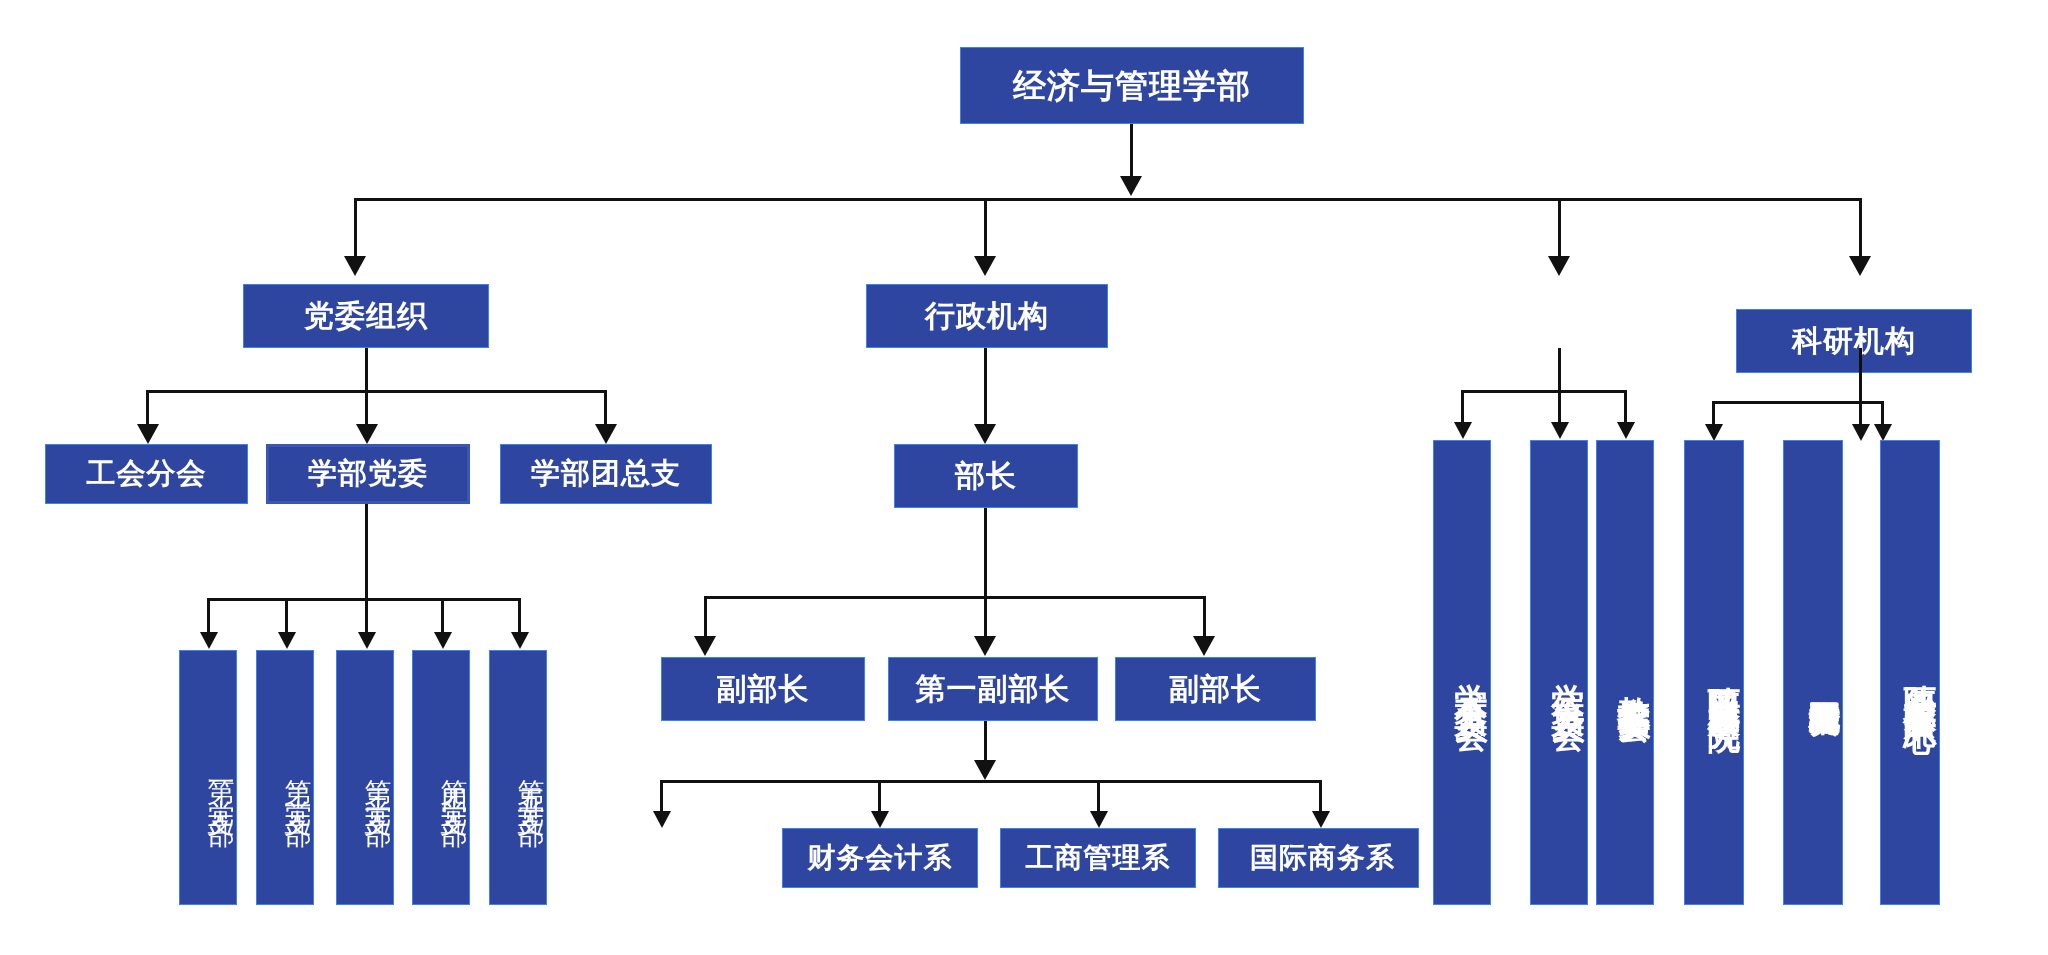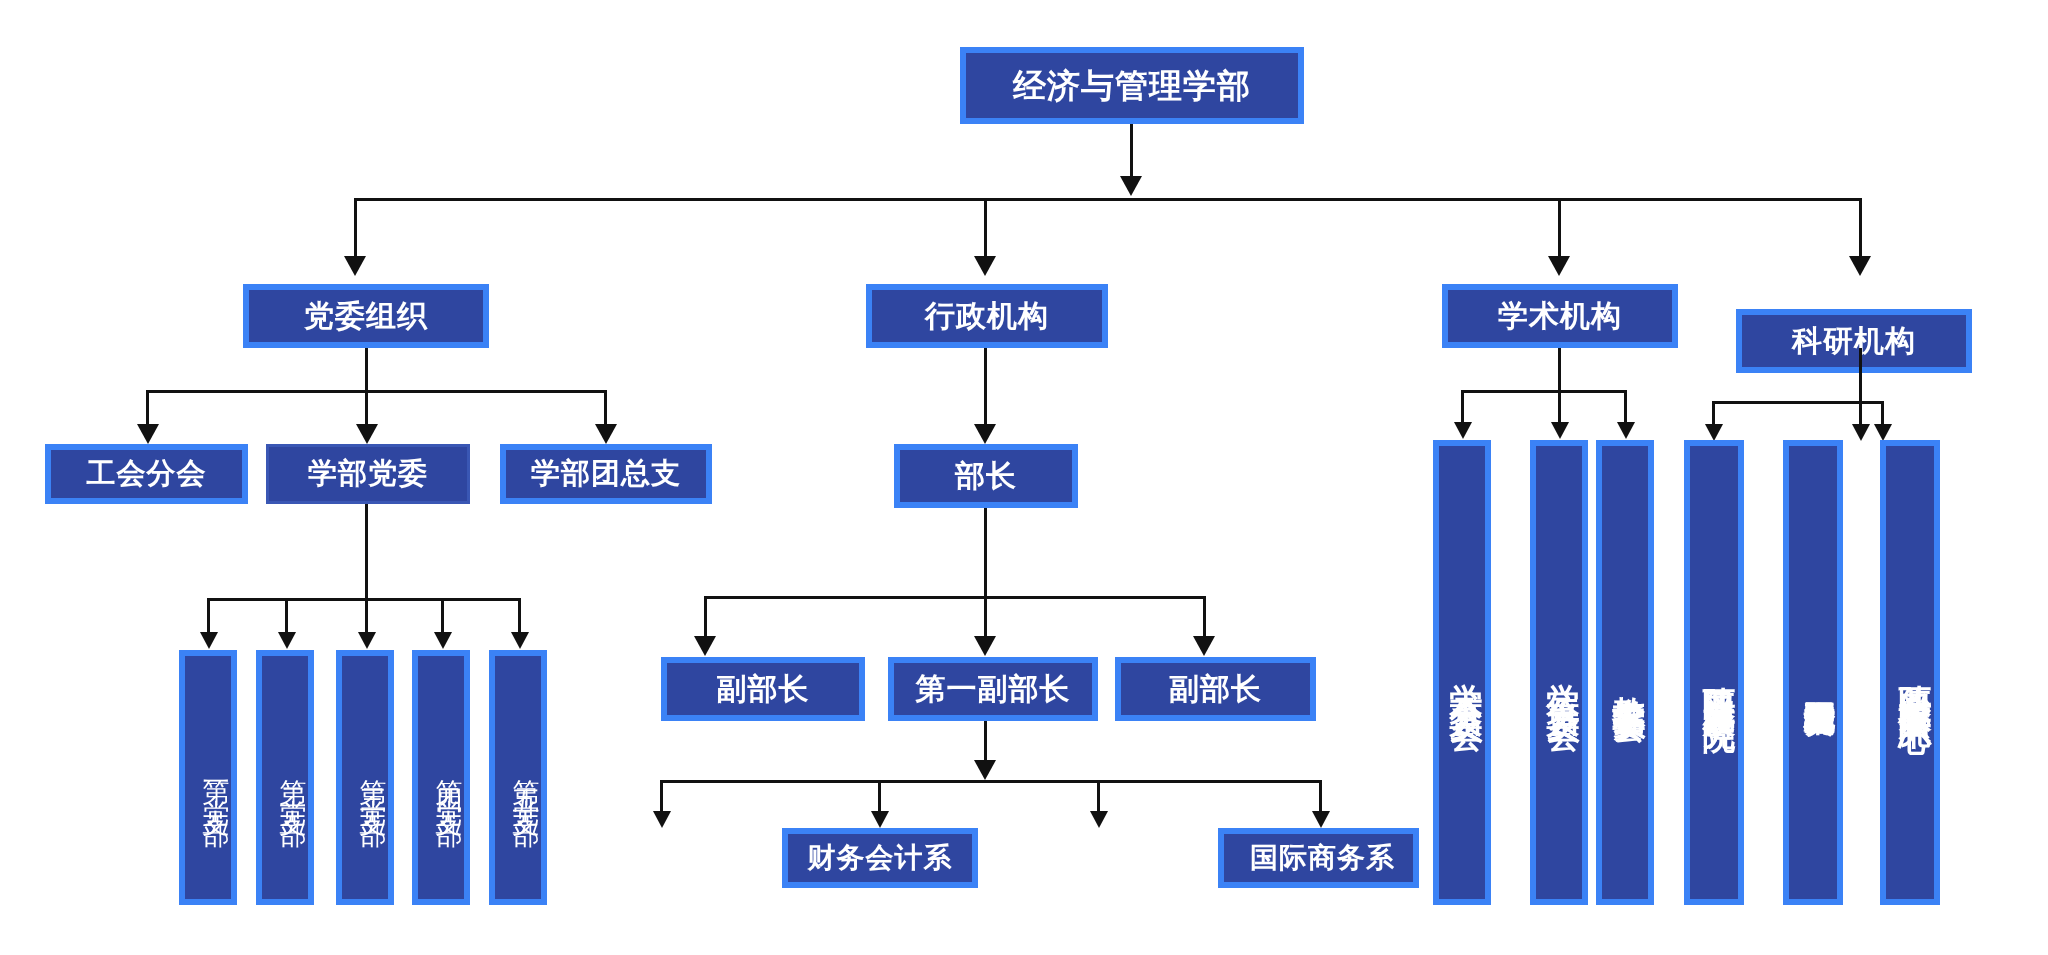--- a/index.html
+++ b/index.html
@@ -3,21 +3,21 @@
 <meta charset="utf-8">
 <style>
   html,body{margin:0;padding:0;background:#ffffff;}
   body{font-family:"Liberation Sans","DejaVu Sans",sans-serif;}
   #chart{position:relative;width:2048px;height:955px;background:#ffffff;overflow:hidden;}
 
   .node{
     position:absolute;
     box-sizing:border-box;
     background:#2F46A0;
-    border:6px solid #3b82f6;
+    border:1px solid #3b82f6;
     color:#ffffff;
     display:flex;
     align-items:center;
     justify-content:center;
     text-align:center;
     font-weight:bold;
     letter-spacing:1px;
     line-height:1.15;
   }
   .node.noborder{border:3px solid #3A57B4;}
@@ -78,23 +78,20 @@
   <div class="arrow" style="left:1849px;top:256px;"></div>
 
   <div class="node" style="left:243px;top:284px;width:246px;height:64px;font-size:30px;">
     <span class="lbl">党委组织</span>
   </div>
 
   <div class="node" style="left:866px;top:284px;width:242px;height:64px;font-size:30px;">
     <span class="lbl">行政机构</span>
   </div>
 
-  <div class="node" style="left:1442px;top:284px;width:236px;height:64px;font-size:30px;">
-    <span class="lbl">学术机构</span>
-  </div>
 
   <div class="node" style="left:1736px;top:284px;width:236px;height:64px;font-size:30px;margin-top:25px;">
     <span class="lbl">科研机构</span>
   </div>
 
   <div class="vline" style="left:365px;top:348px;height:44px;"></div>
   <div class="hline" style="left:146px;top:390px;width:460px;"></div>
 
   <div class="vline" style="left:146px;top:390px;height:37px;"></div>
   <div class="arrow" style="left:137px;top:424px;"></div>
@@ -192,20 +189,23 @@
 
   <div class="vline" style="left:1097px;top:780px;height:33px;"></div>
   <div class="arrow sm" style="left:1090px;top:811px;"></div>
 
   <div class="vline" style="left:1319px;top:780px;height:33px;"></div>
   <div class="arrow sm" style="left:1312px;top:811px;"></div>
 
   <div class="node" style="left:782px;top:828px;width:196px;height:60px;font-size:28px;">
     <span class="lbl">财务会计系</span>
   </div>
+  <div class="node" style="left:1000px;top:828px;width:196px;height:60px;font-size:28px;">
+    <span class="lbl">工商管理系</span>
+  </div>
   <div class="node" style="left:1218px;top:828px;width:201px;height:60px;font-size:28px;padding-left:8px;">
     <span class="lbl">国际商务系</span>
   </div>
 
   <div class="vline" style="left:1558px;top:348px;height:44px;"></div>
   <div class="hline" style="left:1461px;top:390px;width:165px;"></div>
 
   <div class="vline" style="left:1461px;top:390px;height:34px;"></div>
   <div class="arrow sm" style="left:1454px;top:422px;"></div>
 

